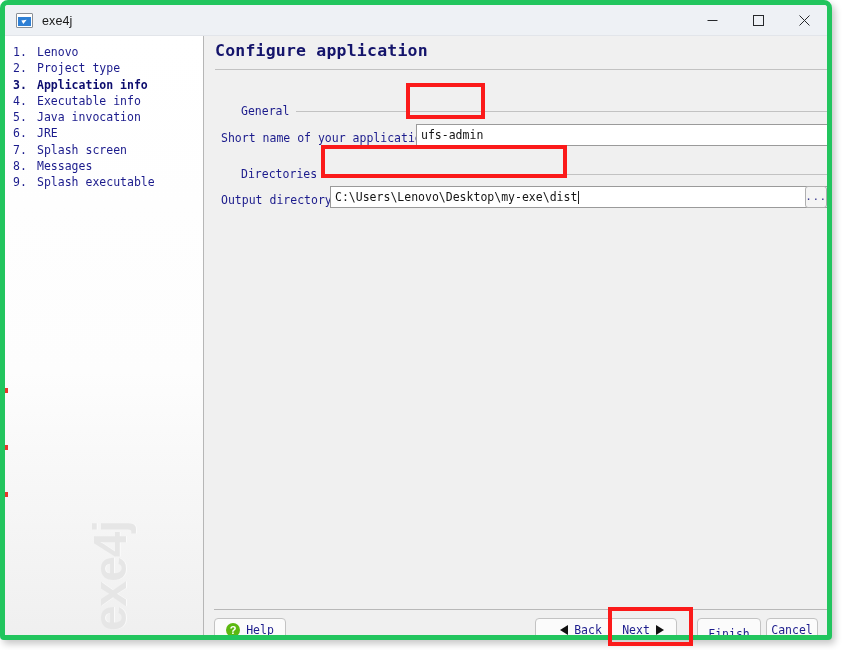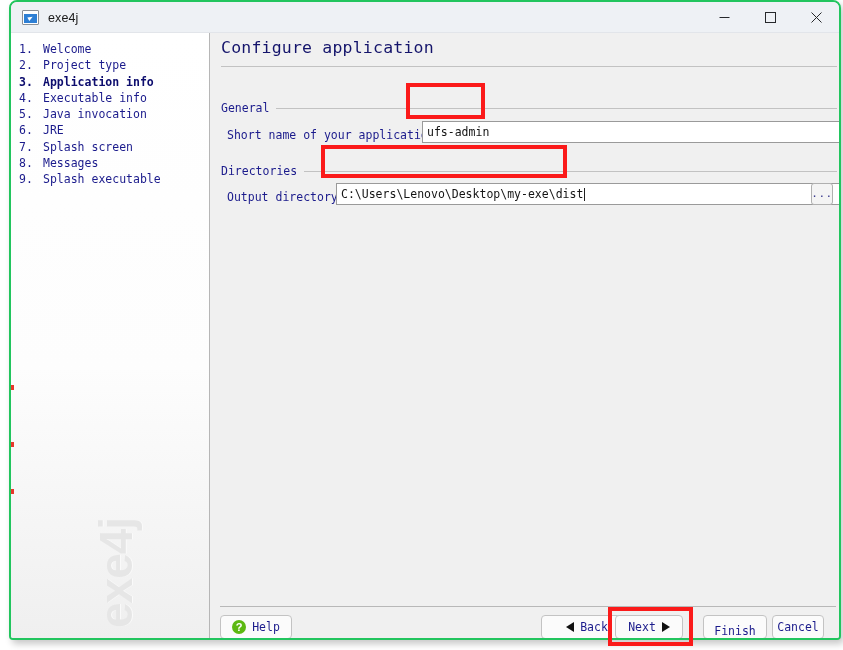--- a/index.html
+++ b/index.html
@@ -10,25 +10,25 @@
   body {
     width: 843px;
     height: 650px;
     overflow: hidden;
     font-family: "DejaVu Sans Mono", monospace;
   }
 
   
   #app-window {
     position: absolute;
-    left: 9px; top: 0;
+    left: 0; top: 0;
     width: 832px;
     height: 640px;
     background: #f0f0f0;
-    border: 2px solid #22c55e;
+    border: 5px solid #22c55e;
     border-radius: 8px 8px 4px 4px;
     box-shadow: 3px 4px 7px rgba(0,0,0,0.22);
     overflow: hidden;
     box-sizing: border-box;
   }
 
   
   #titlebar {
     position: absolute;
     left: 0; top: 0;
@@ -155,21 +155,21 @@
     left: 200px; top: 0;
     width: 632px;
     height: 609px;
     background: #f0f0f0;
   }
   #page-title {
     position: absolute;
     left: 10px; top: 5px;
     font-family: "DejaVu Sans Mono", monospace;
     font-size: 16.5px;
-    font-weight: normal;
+    font-weight: bold;
     color: #14146b;
     letter-spacing: 0.2px;
   }
   #title-rule {
     position: absolute;
     left: 10px; top: 33px;
     width: 616px;
     height: 1px;
     background: #c2c2c2;
   }
@@ -180,20 +180,21 @@
     display: flex;
     align-items: center;
     height: 14px;
   }
   .group-label {
     font-family: "DejaVu Sans Mono", monospace;
     font-size: 11.5px;
     color: #1b1b8c;
     white-space: nowrap;
     padding-right: 7px;
+    margin-left: 26px;
   }
   .group-rule {
     flex: 1;
     height: 1px;
     background: #c2c2c2;
   }
   #group-general { left: 10px; top: 68px; width: 616px; }
   #group-directories { left: 10px; top: 131px; width: 616px; }
 
   .field-label {
@@ -366,21 +367,21 @@
         </svg>
     </div>
   </div>
 
   <div id="content-area">
 
     <div id="sidebar">
       <ul id="step-list">
         <li class="step-item">
           <span class="step-num">1.</span>
-          <span>Welcome</span>
+          <span>Lenovo</span>
         </li>
         <li class="step-item">
           <span class="step-num">2.</span>
           <span>Project type</span>
         </li>
         <li class="step-item is-current">
           <span class="step-num">3.</span>
           <span>Application info</span>
         </li>
         <li class="step-item">

